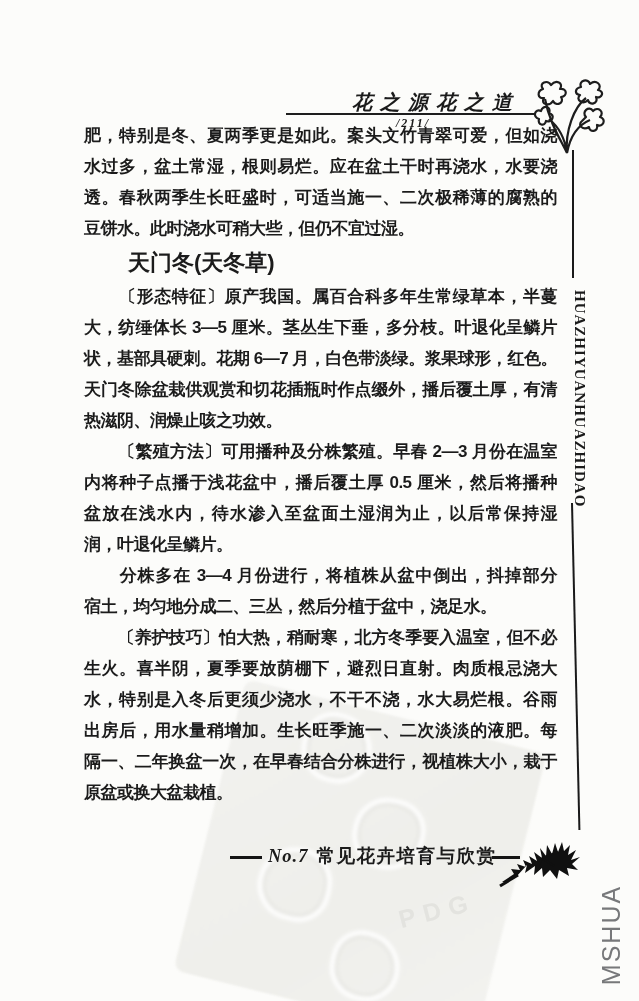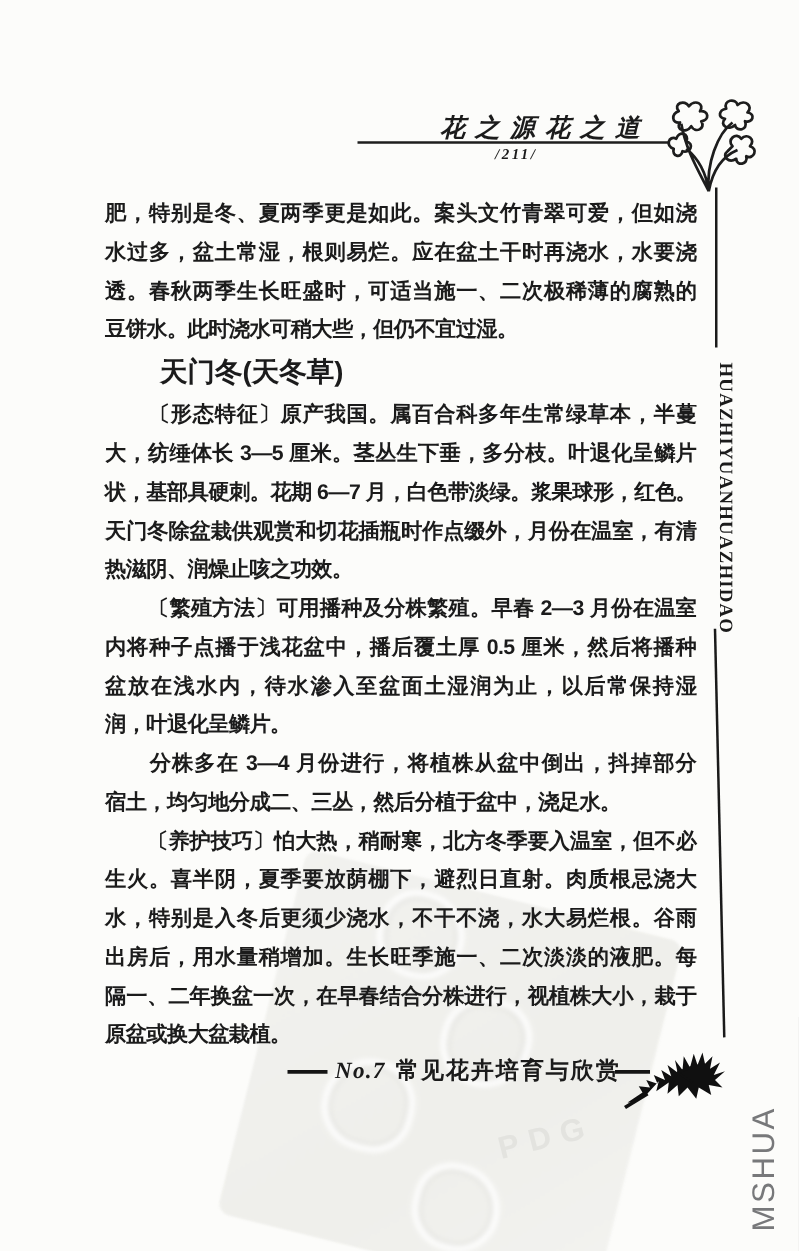--- a/index.html
+++ b/index.html
@@ -45,21 +45,21 @@
   .side-rule-1{position:absolute;left:572px;top:150px;width:2px;height:128px;background:#1a1a1a;z-index:2;}
   .side-rule-2{position:absolute;left:571px;top:503px;width:2px;height:327px;background:#1a1a1a;
     transform:rotate(-1.3deg);transform-origin:top center;z-index:2;}
   .side-label{
     position:absolute;left:476px;top:384px;width:206px;height:18px;z-index:2;
     transform:rotate(90deg);text-align:center;white-space:nowrap;
     font-family:"Liberation Serif",serif;font-weight:700;font-size:15px;letter-spacing:1px;
   }
   
   .body-text{
-    position:absolute;left:84px;top:155px;width:473px;z-index:2;
+    position:absolute;left:84px;top:120px;width:473px;z-index:2;
     font-size:17px;font-weight:600;letter-spacing:-0.5px;
   }
   .bline{height:31px;line-height:31px;text-align:justify;text-align-last:justify;white-space:nowrap;}
   .bline.last{text-align-last:left;}
   .heading{height:37px;line-height:37px;font-size:22px;font-weight:700;padding-left:44px;letter-spacing:0;}
   
   .footer-dash{position:absolute;top:856px;height:3px;background:#141414;z-index:2;}
   .footer-dash.left{left:230px;width:32px;}
   .footer-dash.right{left:492px;width:28px;}
   .footer-label{
@@ -107,21 +107,21 @@
         <div class="bline">肥，特别是冬、夏两季更是如此。案头文竹青翠可爱，但如浇</div>
         <div class="bline">水过多，盆土常湿，根则易烂。应在盆土干时再浇水，水要浇</div>
         <div class="bline">透。春秋两季生长旺盛时，可适当施一、二次极稀薄的腐熟的</div>
         <div class="bline last">豆饼水。此时浇水可稍大些，但仍不宜过湿。</div>
       </div>
       <div class="heading">天门冬(天冬草)</div>
       <div class="para">
         <div class="bline">　　〔形态特征〕原产我国。属百合科多年生常绿草本，半蔓</div>
         <div class="bline">大，纺缍体长 3—5 厘米。茎丛生下垂，多分枝。叶退化呈鳞片</div>
         <div class="bline">状，基部具硬刺。花期 6—7 月，白色带淡绿。浆果球形，红色。</div>
-        <div class="bline">天门冬除盆栽供观赏和切花插瓶时作点缀外，月份在温室，有清</div>
+        <div class="bline">天门冬除盆栽供观赏和切花插瓶时作点缀外，播后覆土厚，有清</div>
         <div class="bline last">热滋阴、润燥止咳之功效。</div>
       </div>
       <div class="para">
         <div class="bline">　　〔繁殖方法〕可用播种及分株繁殖。早春 2—3 月份在温室</div>
         <div class="bline">内将种子点播于浅花盆中，播后覆土厚 0.5 厘米，然后将播种</div>
         <div class="bline">盆放在浅水内，待水渗入至盆面土湿润为止，以后常保持湿</div>
         <div class="bline last">润，叶退化呈鳞片。</div>
       </div>
       <div class="para">
         <div class="bline">　　分株多在 3—4 月份进行，将植株从盆中倒出，抖掉部分</div>

